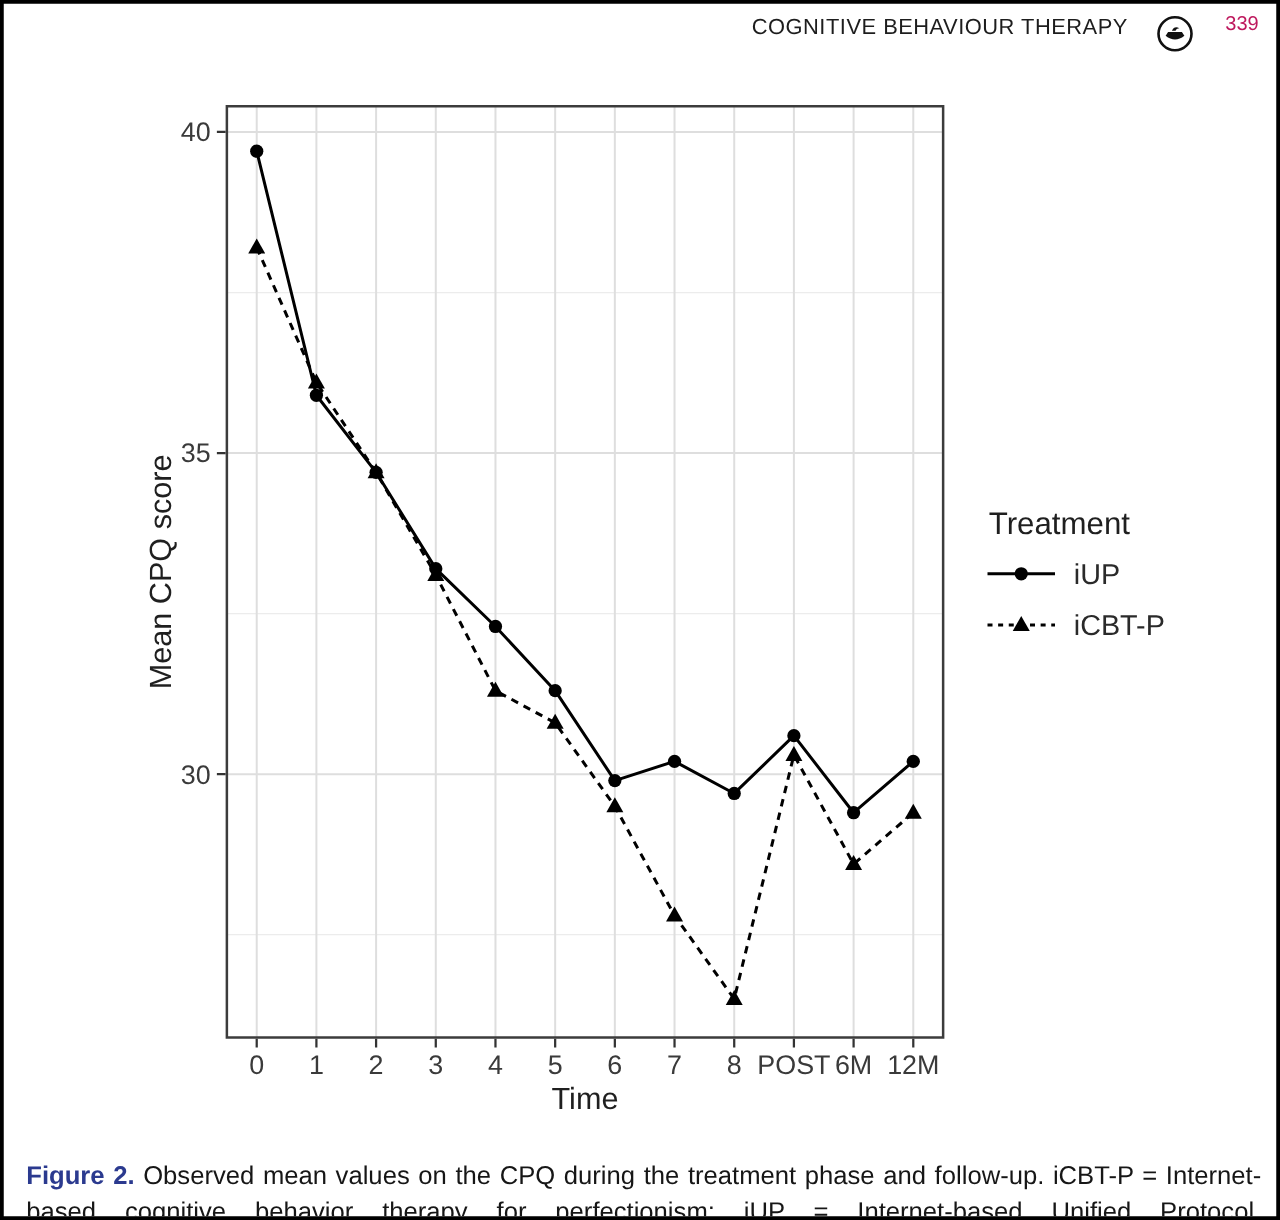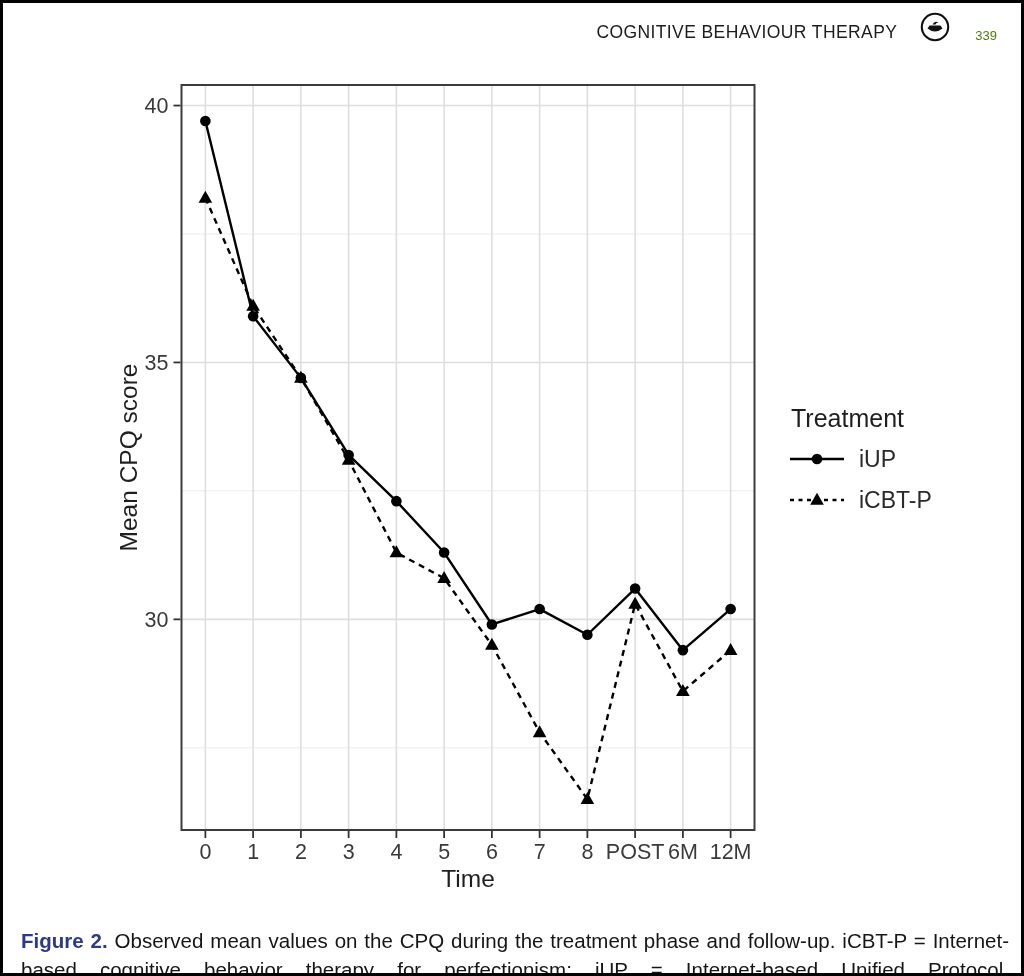--- a/index.html
+++ b/index.html
@@ -6,29 +6,29 @@
   .page{
     position:relative;
     width:1024px;height:976px;
     box-sizing:border-box;
     border:3px solid #000;
     background:#fff;
     font-family:"Liberation Sans", sans-serif;
     overflow:hidden;
   }
   .page-header{
-    position:absolute;top:8px;right:24px;
-    display:flex;align-items:flex-end;
+    position:absolute;top:8px;right:14px;
+    display:flex;align-items:flex-start;
     color:#1d1d1d;
   }
   .journal-title{
     font-size:17.5px;letter-spacing:.4px;font-weight:500;color:#1d1d1d;
   }
   .logo-wrap{margin:0 24px 0 22px;line-height:0;}
-  .page-number{font-size:13px;color:#4d7c0f;}
+  .page-number{font-size:16px;color:#be185d;}
   .chart-svg{position:absolute;left:0;top:0;}
   .figure-caption{
     position:absolute;left:18px;top:901px;width:988px;
     font-size:20.5px;line-height:1.42;color:#161616;
     text-align:justify;text-align-last:justify;margin-top:22px;
   }
   .figure-caption-label{font-weight:bold;color:#2b3a8f;}
 </style>
 </head>
 <body>

